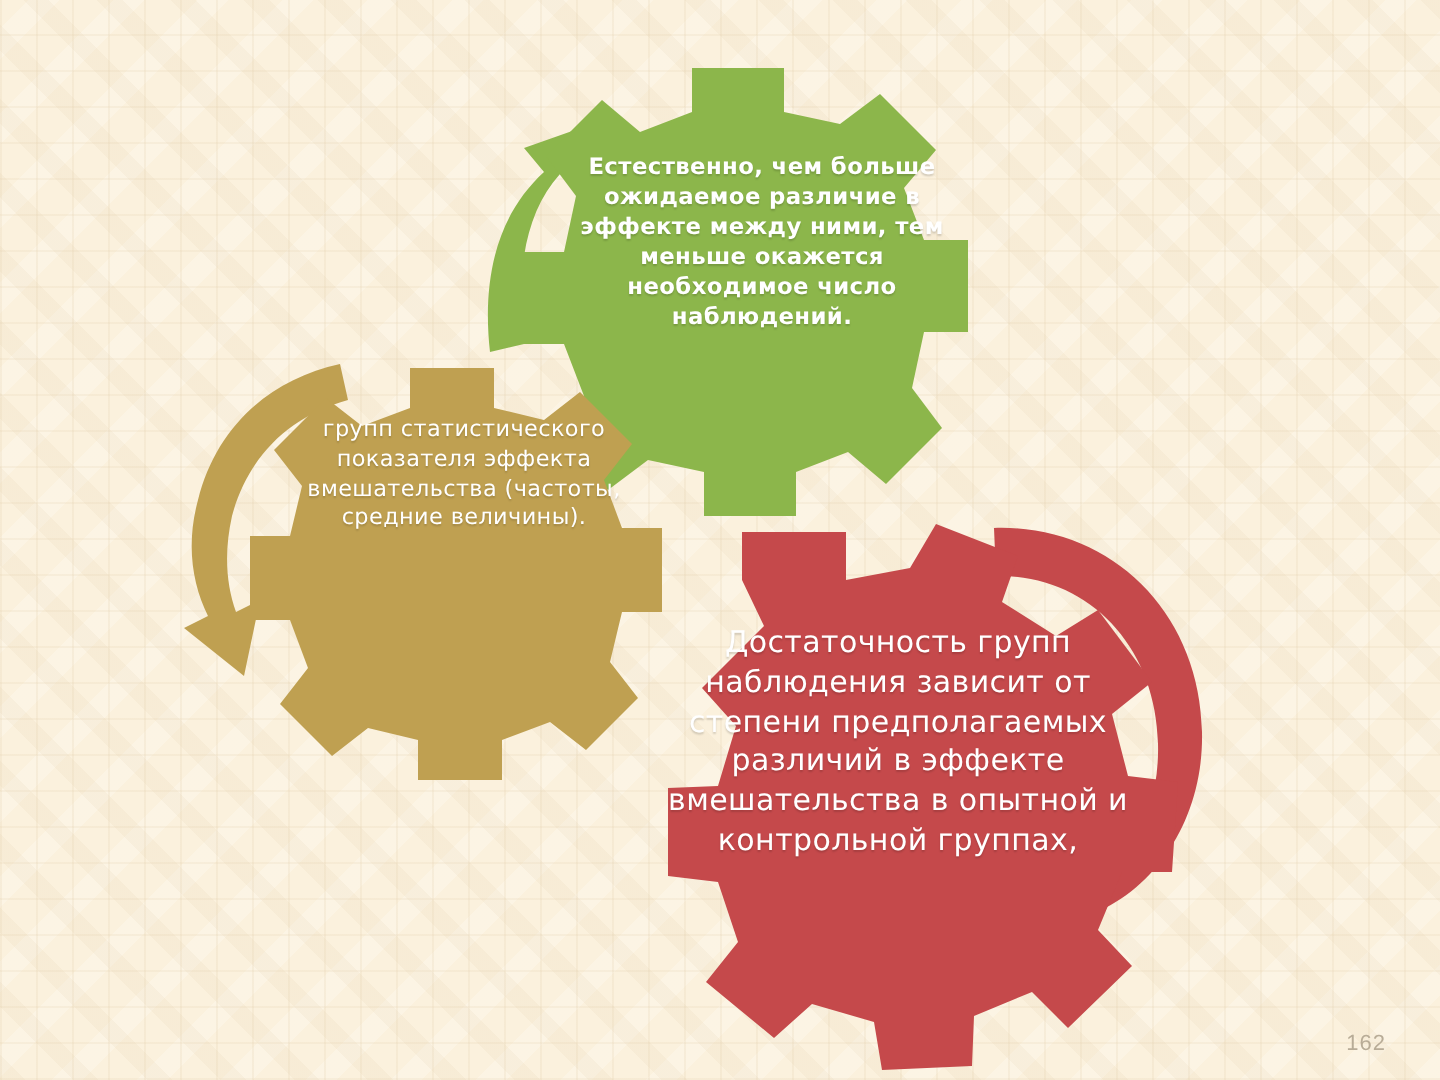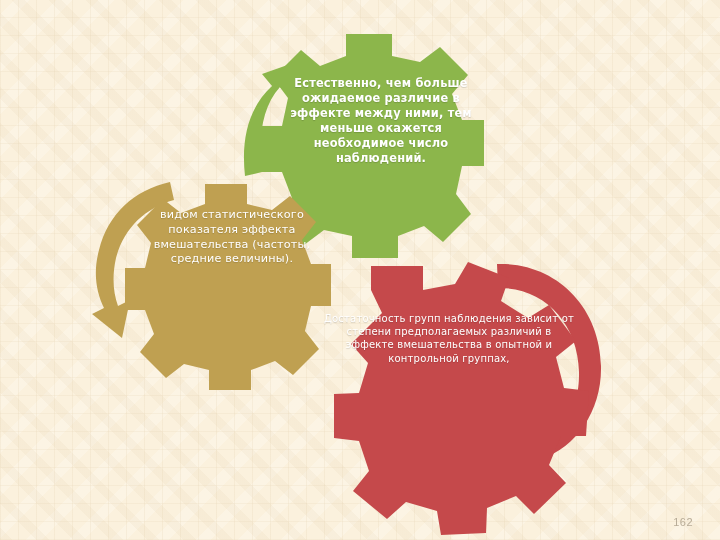--- a/index.html
+++ b/index.html
@@ -57,21 +57,21 @@
   #text-olive {
     left: 142px;
     top: 208px;
     width: 180px;
     font-size: 11.2px;
   }
   #text-red {
     left: 324px;
     top: 312px;
     width: 250px;
-    font-size: 10px;
+    font-size: 15px;
   }
   #page-number {
     position: absolute;
     right: 27px;
     bottom: 12px;
     font-size: 11px;
     color: #b8ac97;
     font-family: Liberation Sans, sans-serif;
     letter-spacing: 0.5px;
   }
@@ -226,19 +226,19 @@
                L359,393
                L368,363
                L351,344
                L382,313
                Z"></path>
     </g>
   </svg>
 
   <div class="gear-text" id="text-green">Естественно, чем больше ожидаемое различие в эффекте между ними, тем меньше окажется необходимое число наблюдений.</div>
 
-  <div class="gear-text" id="text-olive">видом статистического показателя эффекта вмешательства (частоты, средние величины).</div>
+  <div class="gear-text" id="text-olive">групп статистического показателя эффекта вмешательства (частоты, средние величины).</div>
 
   <div class="gear-text" id="text-red">Достаточность групп наблюдения зависит от степени предполагаемых различий в эффекте вмешательства в опытной и контрольной группах,</div>
 
   <div id="page-number">162</div>
 
 </div>
 
 </body></html>

